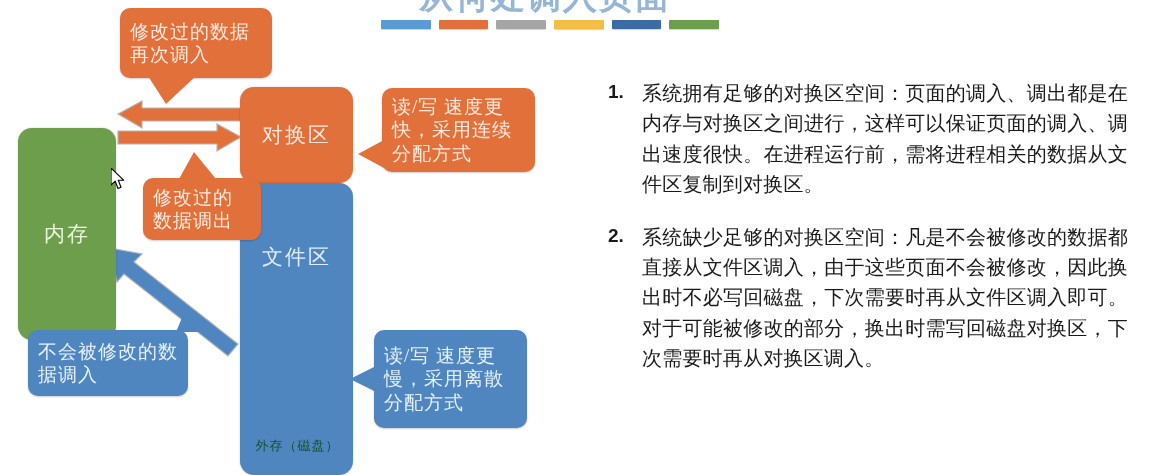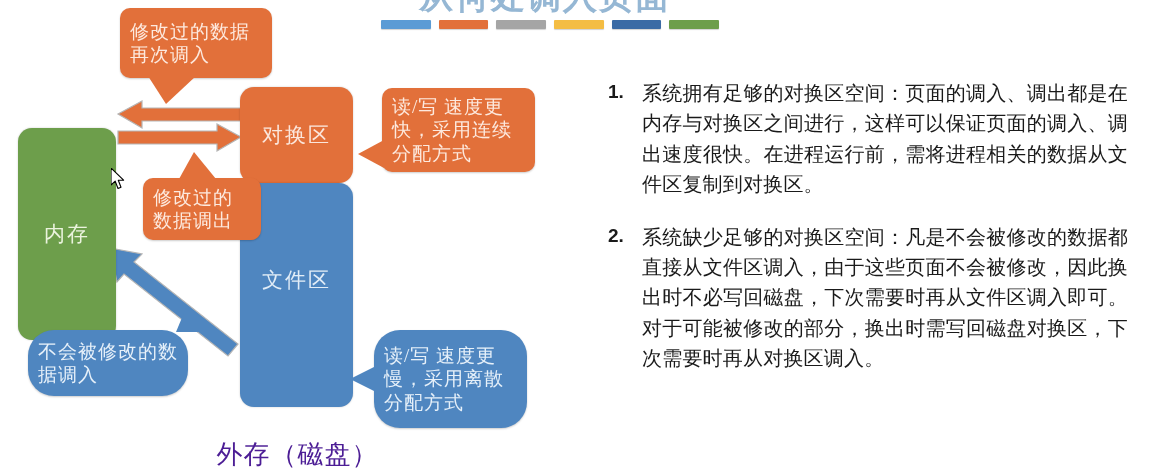--- a/index.html
+++ b/index.html
@@ -64,51 +64,51 @@
   }
   #swap-box {
     left: 240px; top: 87px;
     width: 113px; height: 96px;
     background: #e2703a;
     color: #fbe6dc;
     align-items: center;
   }
   #file-box {
     left: 240px; top: 183px;
-    width: 113px; height: 224px;
+    width: 113px; height: 292px;
     background: #4f86c0;
     color: #e2edf7;
     align-items: flex-start;
-    padding-top: 83px;
+    padding-top: 60px;
   }
   #disk-label {
     position: absolute;
     left: 215px; top: 437px;
     width: 165px;
     text-align: center;
-    font-size: 26px;
-    color: #4c1d95;
+    font-size: 13px;
+    color: #14532d;
     letter-spacing: 1px;
   }
 
   
   .callout {
     position: absolute;
     border-radius: 10px;
     display: flex;
     flex-direction: column;
     justify-content: center;
     font-size: 19px;
     line-height: 1.22;
     letter-spacing: 1px;
     padding: 0 10px;
     box-shadow: 0 1px 2px rgba(0,0,0,0.2);
   }
   .callout.orange { background: #e2703a; color: #fde9de; }
-  .callout.blue   { background: #4f86c0; color: #e6f0f9; border-radius: 26px; }
+  .callout.blue   { background: #4f86c0; color: #e6f0f9; }
   .callout .tail {
     position: absolute;
     width: 0; height: 0;
   }
 
   #co-reimport { left: 120px; top: 8px; width: 152px; height: 70px; }
   #co-reimport .tail {
     left: 28px; bottom: -26px;
     border-left: 18px solid transparent;
     border-right: 30px solid transparent;

